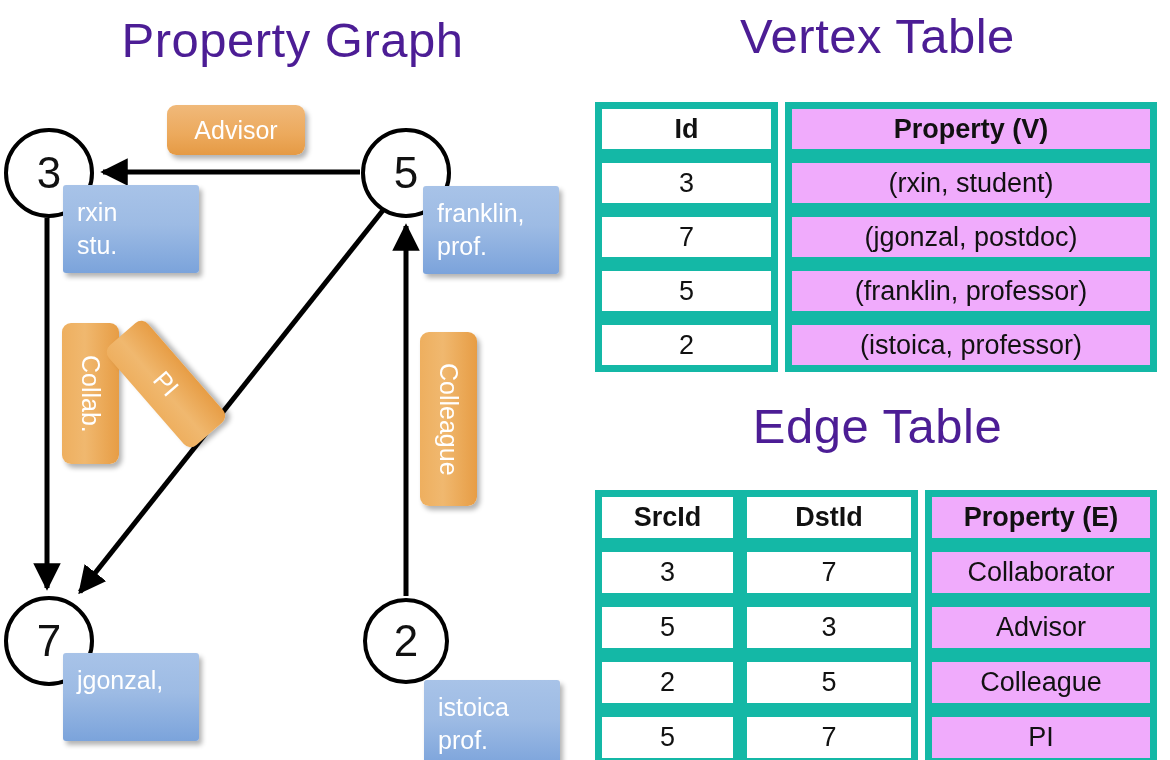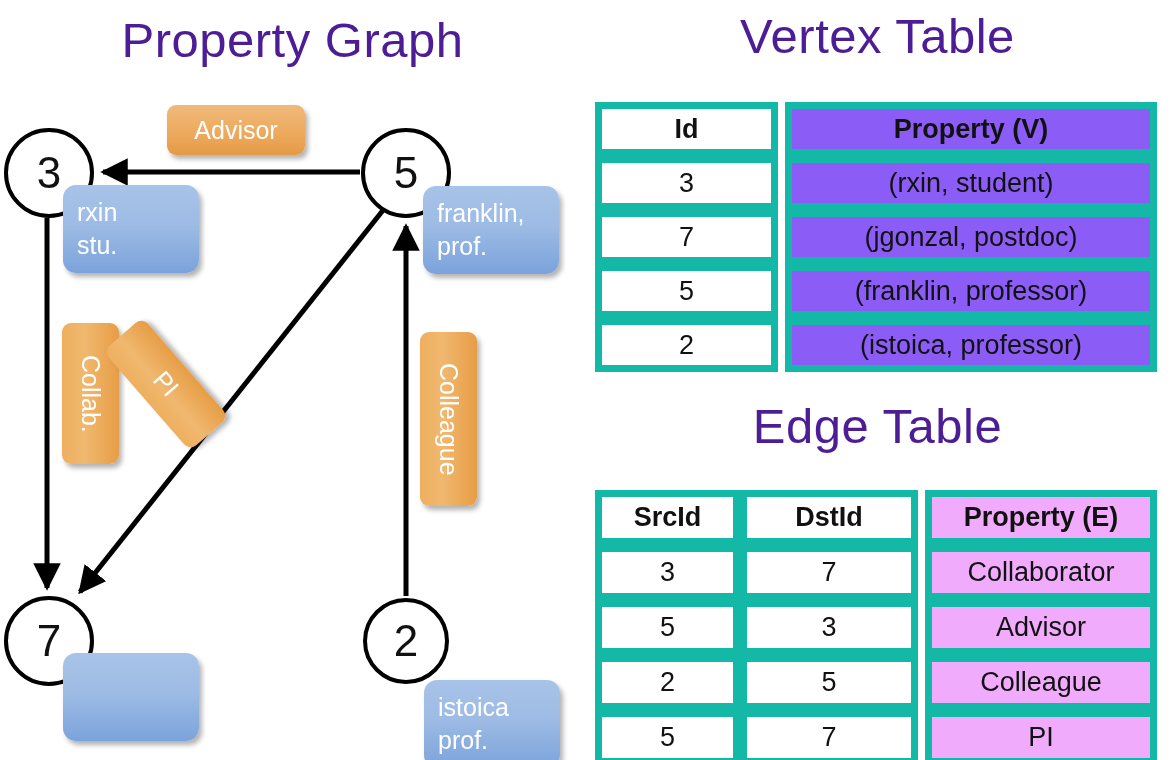--- a/index.html
+++ b/index.html
@@ -58,21 +58,21 @@
     z-index: 3;
   }
   #node-3 { left: 4px;   top: 128px; width: 90px; height: 90px; }
   #node-5 { left: 361px; top: 128px; width: 90px; height: 90px; }
   #node-7 { left: 4px;   top: 596px; width: 90px; height: 90px; }
   #node-2 { left: 363px; top: 598px; width: 86px; height: 86px; }
 
   
   .vbox {
     position: absolute;
-    border-radius: 13px;
+    border-radius: 3px;
     background: linear-gradient(to bottom, #a8c3e8 0%, #9dbbe4 45%, #7ba3db 100%);
     box-shadow: 3px 4px 5px rgba(0,0,0,0.30);
     color: #ffffff;
     font-size: 25px;
     font-weight: 300;
     line-height: 1.30;
     padding: 11px 0 0 14px;
     box-sizing: border-box;
     z-index: 4;
   }
@@ -140,21 +140,21 @@
     color: #111;
     padding: 0;
     box-sizing: border-box;
   }
   .data-table td.hdr { font-weight: 700; }
   .sep-col { border: none !important; width: 7px; background: #fff; }
 
   #vertex-table { left: 595px; top: 102px; width: 562px; }
   #vertex-table td { height: 54px; }
   #vertex-table .col-id   { width: 183px; background: #ffffff; }
-  #vertex-table .col-prop { width: 372px; background: #8b5cf6; }
+  #vertex-table .col-prop { width: 372px; background: #f0abfc; }
 
   #edge-table { left: 595px; top: 490px; width: 562px; }
   #edge-table td { height: 55px; }
   #edge-table .col-src  { width: 145px; background: #ffffff; }
   #edge-table .col-dst  { width: 178px; background: #ffffff; }
   #edge-table .col-prop { width: 232px; background: #f0abfc; }
 </style>
 </head>
 <body>
 
@@ -193,20 +193,21 @@
 
   <div class="vbox" id="vbox-rxin">
     <div>rxin</div>
     <div>stu.</div>
   </div>
   <div class="vbox" id="vbox-franklin">
     <div>franklin,</div>
     <div>prof.</div>
   </div>
   <div class="vbox" id="vbox-jgonzal">
+    <div>jgonzal,</div>
   </div>
   <div class="vbox" id="vbox-istoica">
     <div>istoica</div>
     <div>prof.</div>
   </div>
 
   <div class="ebox" id="ebox-advisor">
     <span class="ebox-text">Advisor</span>
   </div>
   <div class="ebox" id="ebox-collab">

